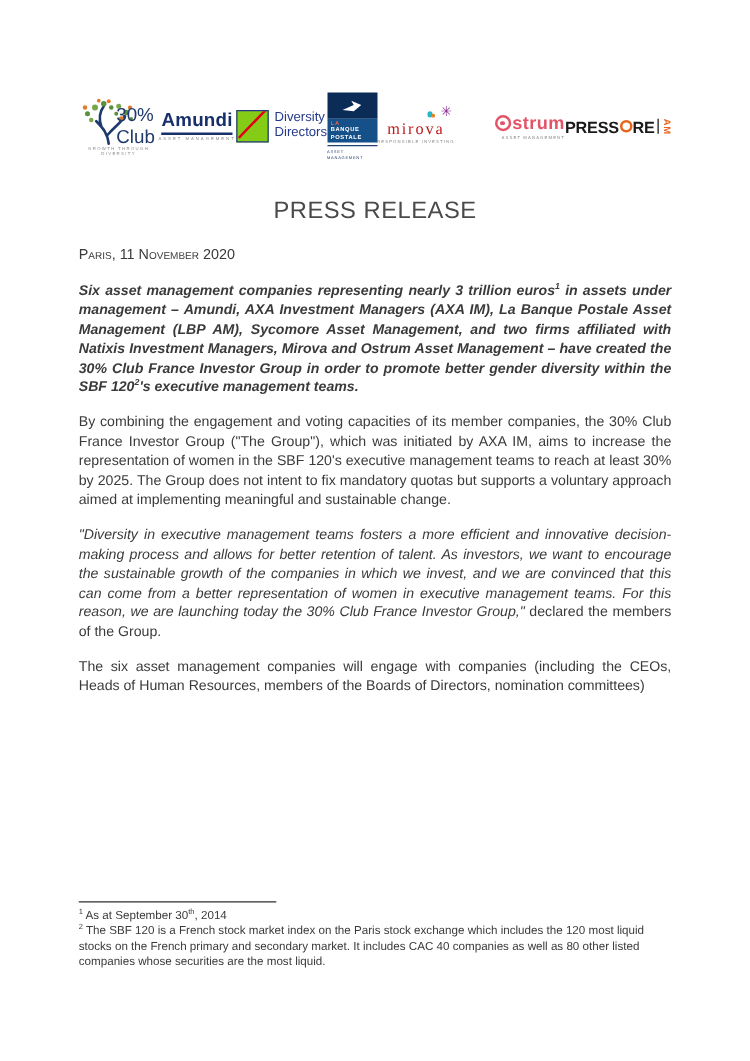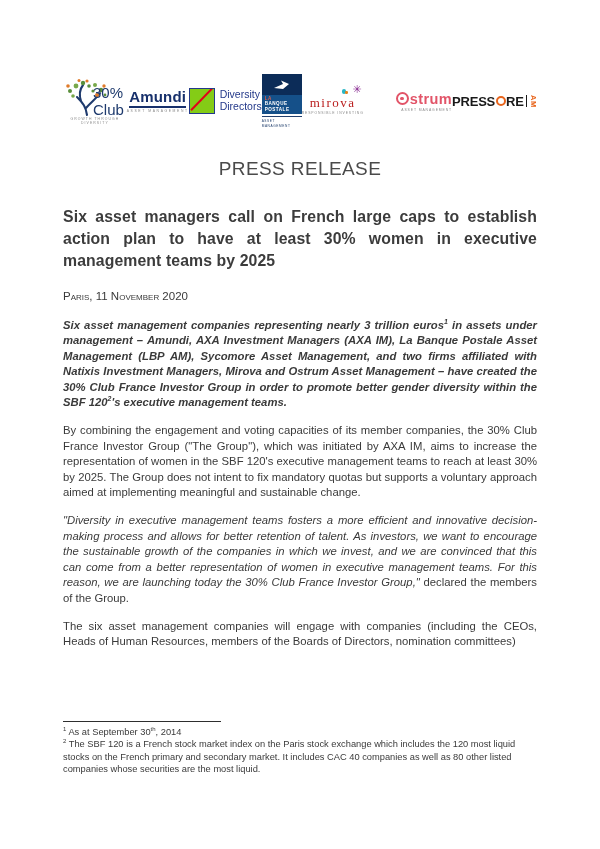--- a/index.html
+++ b/index.html
@@ -187,21 +187,20 @@
       <span class="syc-text">RE</span>
       <span class="syc-am">AM</span>
     </div>
 
   </header>
 
   <main>
 
     <h1 class="kicker">PRESS RELEASE</h1>
 
-    <h2 class="headline">Six asset managers call on French large caps to establish action plan to have at least 30% women in executive management teams by 2025</h2>
 
     <p class="dateline">Paris, 11 November 2020</p>
 
     <p class="para intro"><span>Six asset management companies representing nearly 3 trillion euros</span><sup class="fn">1</sup><span> in assets under management – Amundi, AXA Investment Managers (AXA IM), La Banque Postale Asset Management (LBP AM), Sycomore Asset Management, and two firms affiliated with Natixis Investment Managers, Mirova and Ostrum Asset Management – have created the 30% Club France Investor Group in order to promote better gender diversity within the SBF 120</span><sup class="fn">2</sup><span>'s executive management teams.</span></p>
 
     <p class="para">By combining the engagement and voting capacities of its member companies, the 30% Club France Investor Group ("The Group"), which was initiated by AXA IM, aims to increase the representation of women in the SBF 120's executive management teams to reach at least 30% by 2025. The Group does not intent to fix mandatory quotas but supports a voluntary approach aimed at implementing meaningful and sustainable change.</p>
 
 
     <p class="para"><span class="quote-italic">"Diversity in executive management teams fosters a more efficient and innovative decision-making process and allows for better retention of talent. As investors, we want to encourage the sustainable growth of the companies in which we invest, and we are convinced that this can come from a better representation of women in executive management teams. For this reason, we are launching today the 30% Club France Investor Group,"</span><span> declared the members of the Group.</span></p>
 

